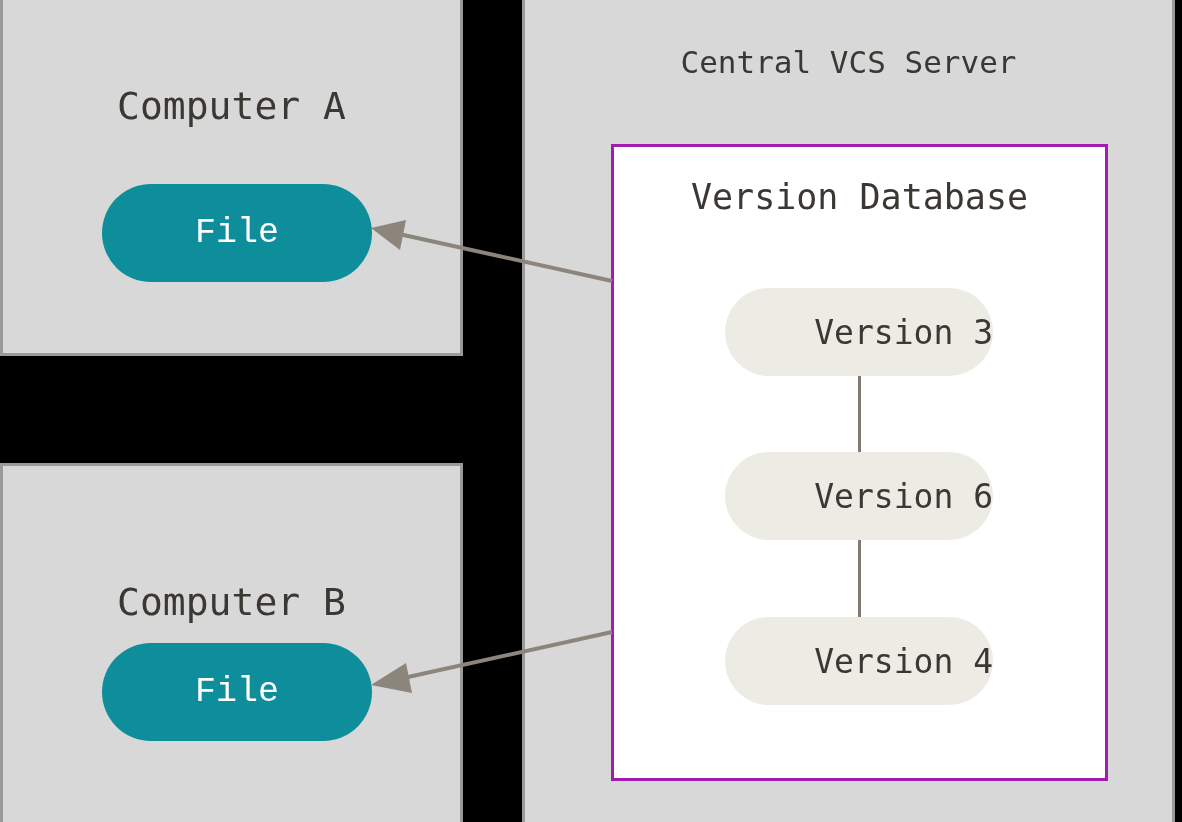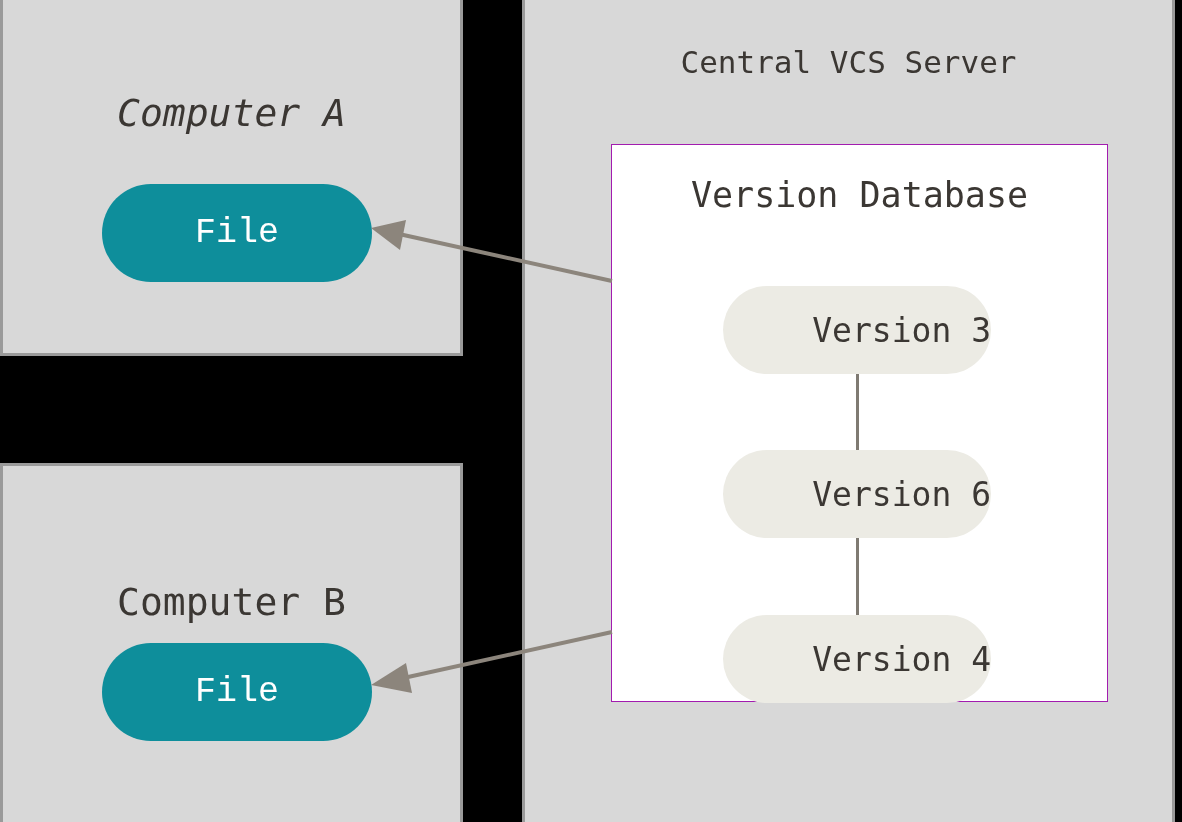--- a/index.html
+++ b/index.html
@@ -54,21 +54,21 @@
     position: absolute;
     width: 100%;
     text-align: center;
     color: #3b3733;
     font-size: 38px;
     letter-spacing: 0px;
     white-space: nowrap;
     user-select: none;
   }
 
-  #title-computer-a { top: 91px; font-style: italic; }
+  #title-computer-a { top: 84px; }
   #title-computer-b { top: 78px; margin-top: 36px; }
 
   #title-server {
     top: 44px;
     font-size: 31px;
   }
 
   
   .file-pill {
     position: absolute;
@@ -87,23 +87,23 @@
 
   #file-a { left: 99px; top: 184px; }
   #file-b { left: 99px; top: 177px; }
 
   
   #version-database {
     position: absolute;
     left: 611px;
     top: 144px;
     width: 497px;
-    height: 558px;
+    height: 637px;
     background: #ffffff;
-    border: 1px solid #a21caf;
+    border: 3px solid #a21caf;
     box-sizing: border-box;
   }
 
   #title-version-database {
     position: absolute;
     top: 30px;
     width: 100%;
     text-align: center;
     color: #3b3733;
     font-size: 35px;

